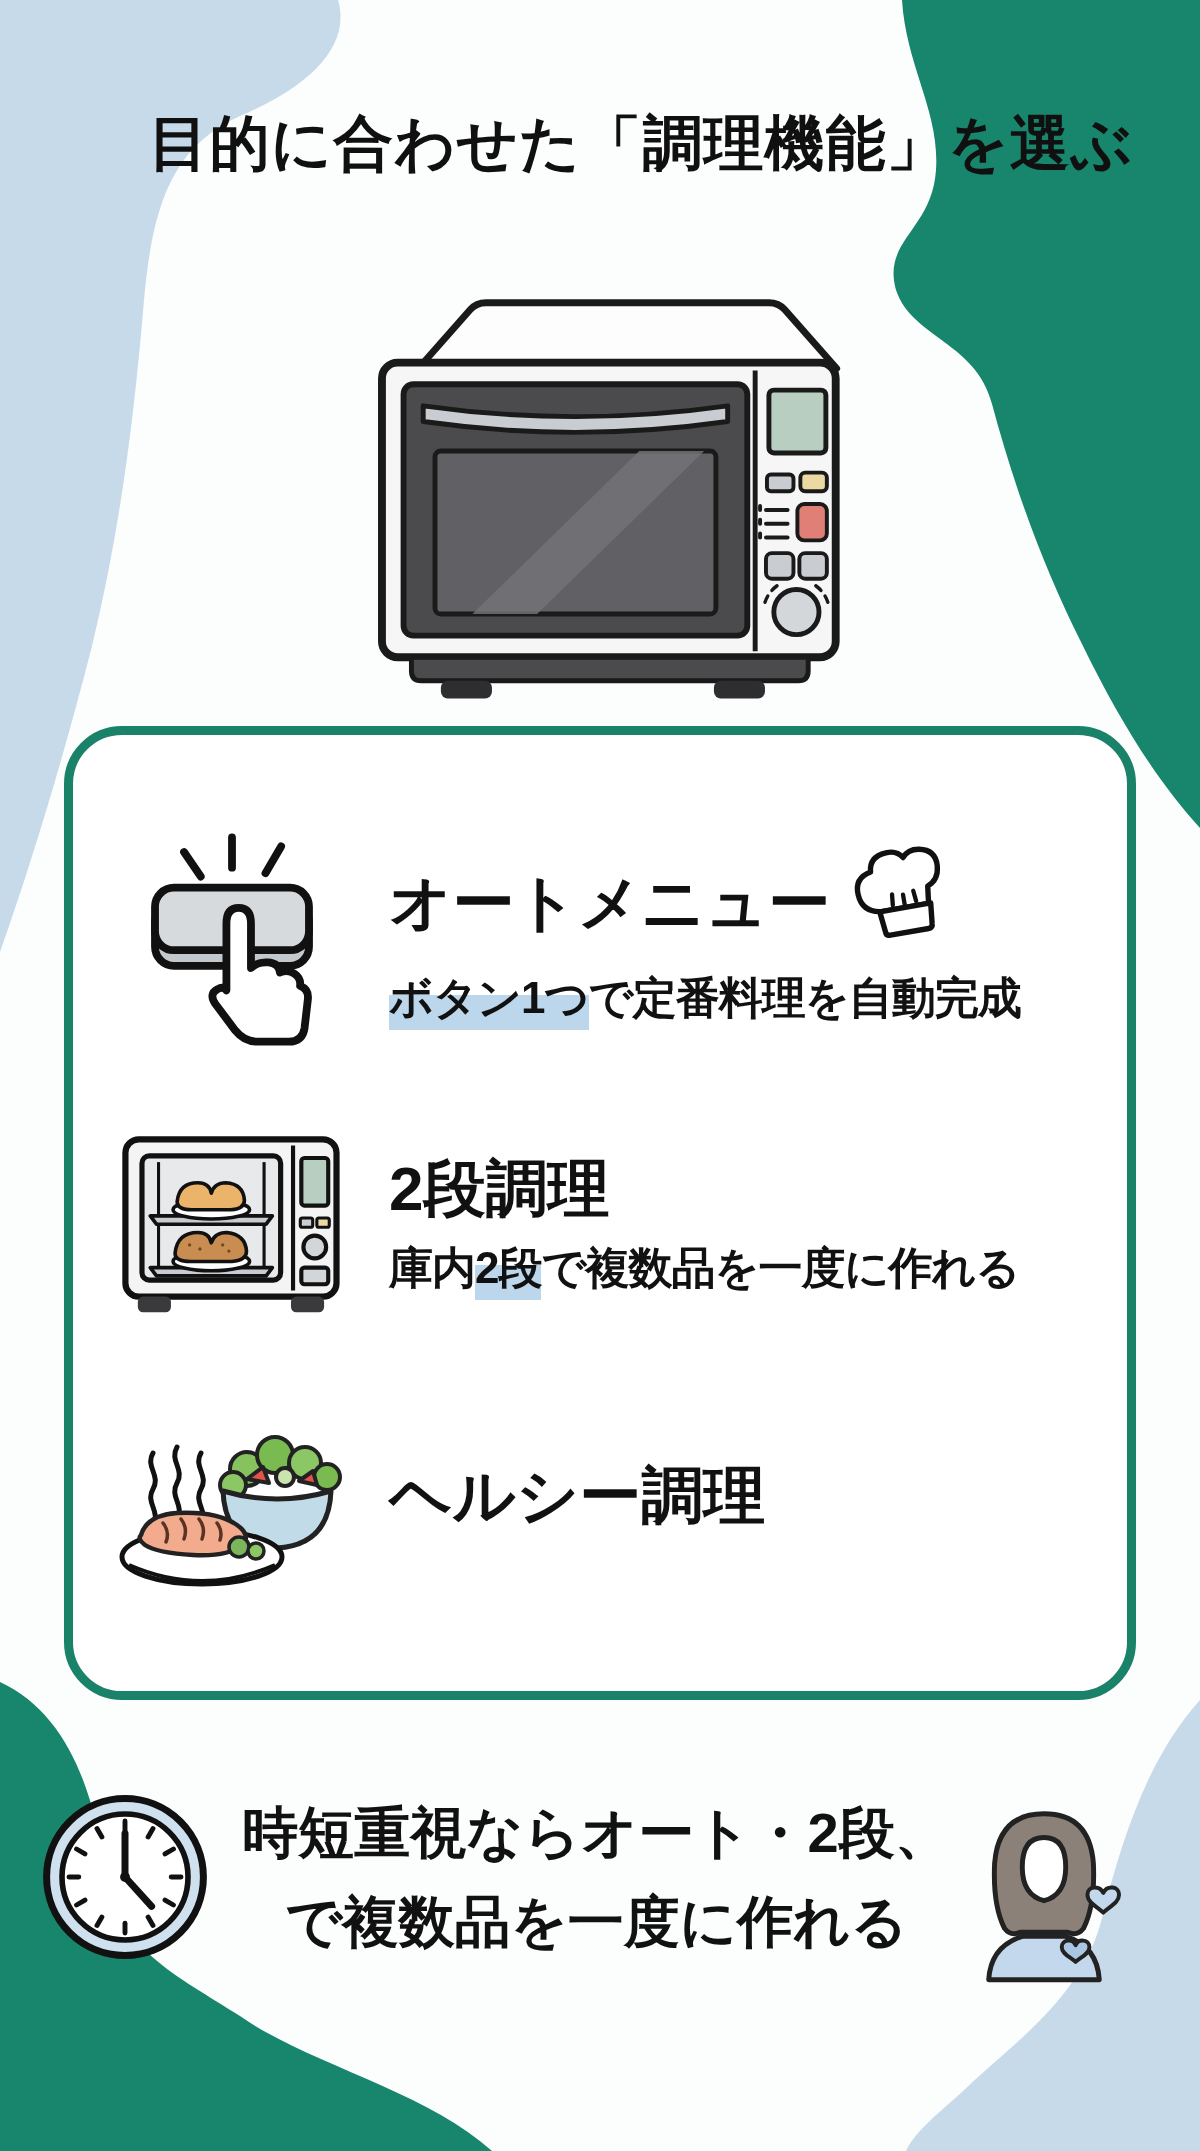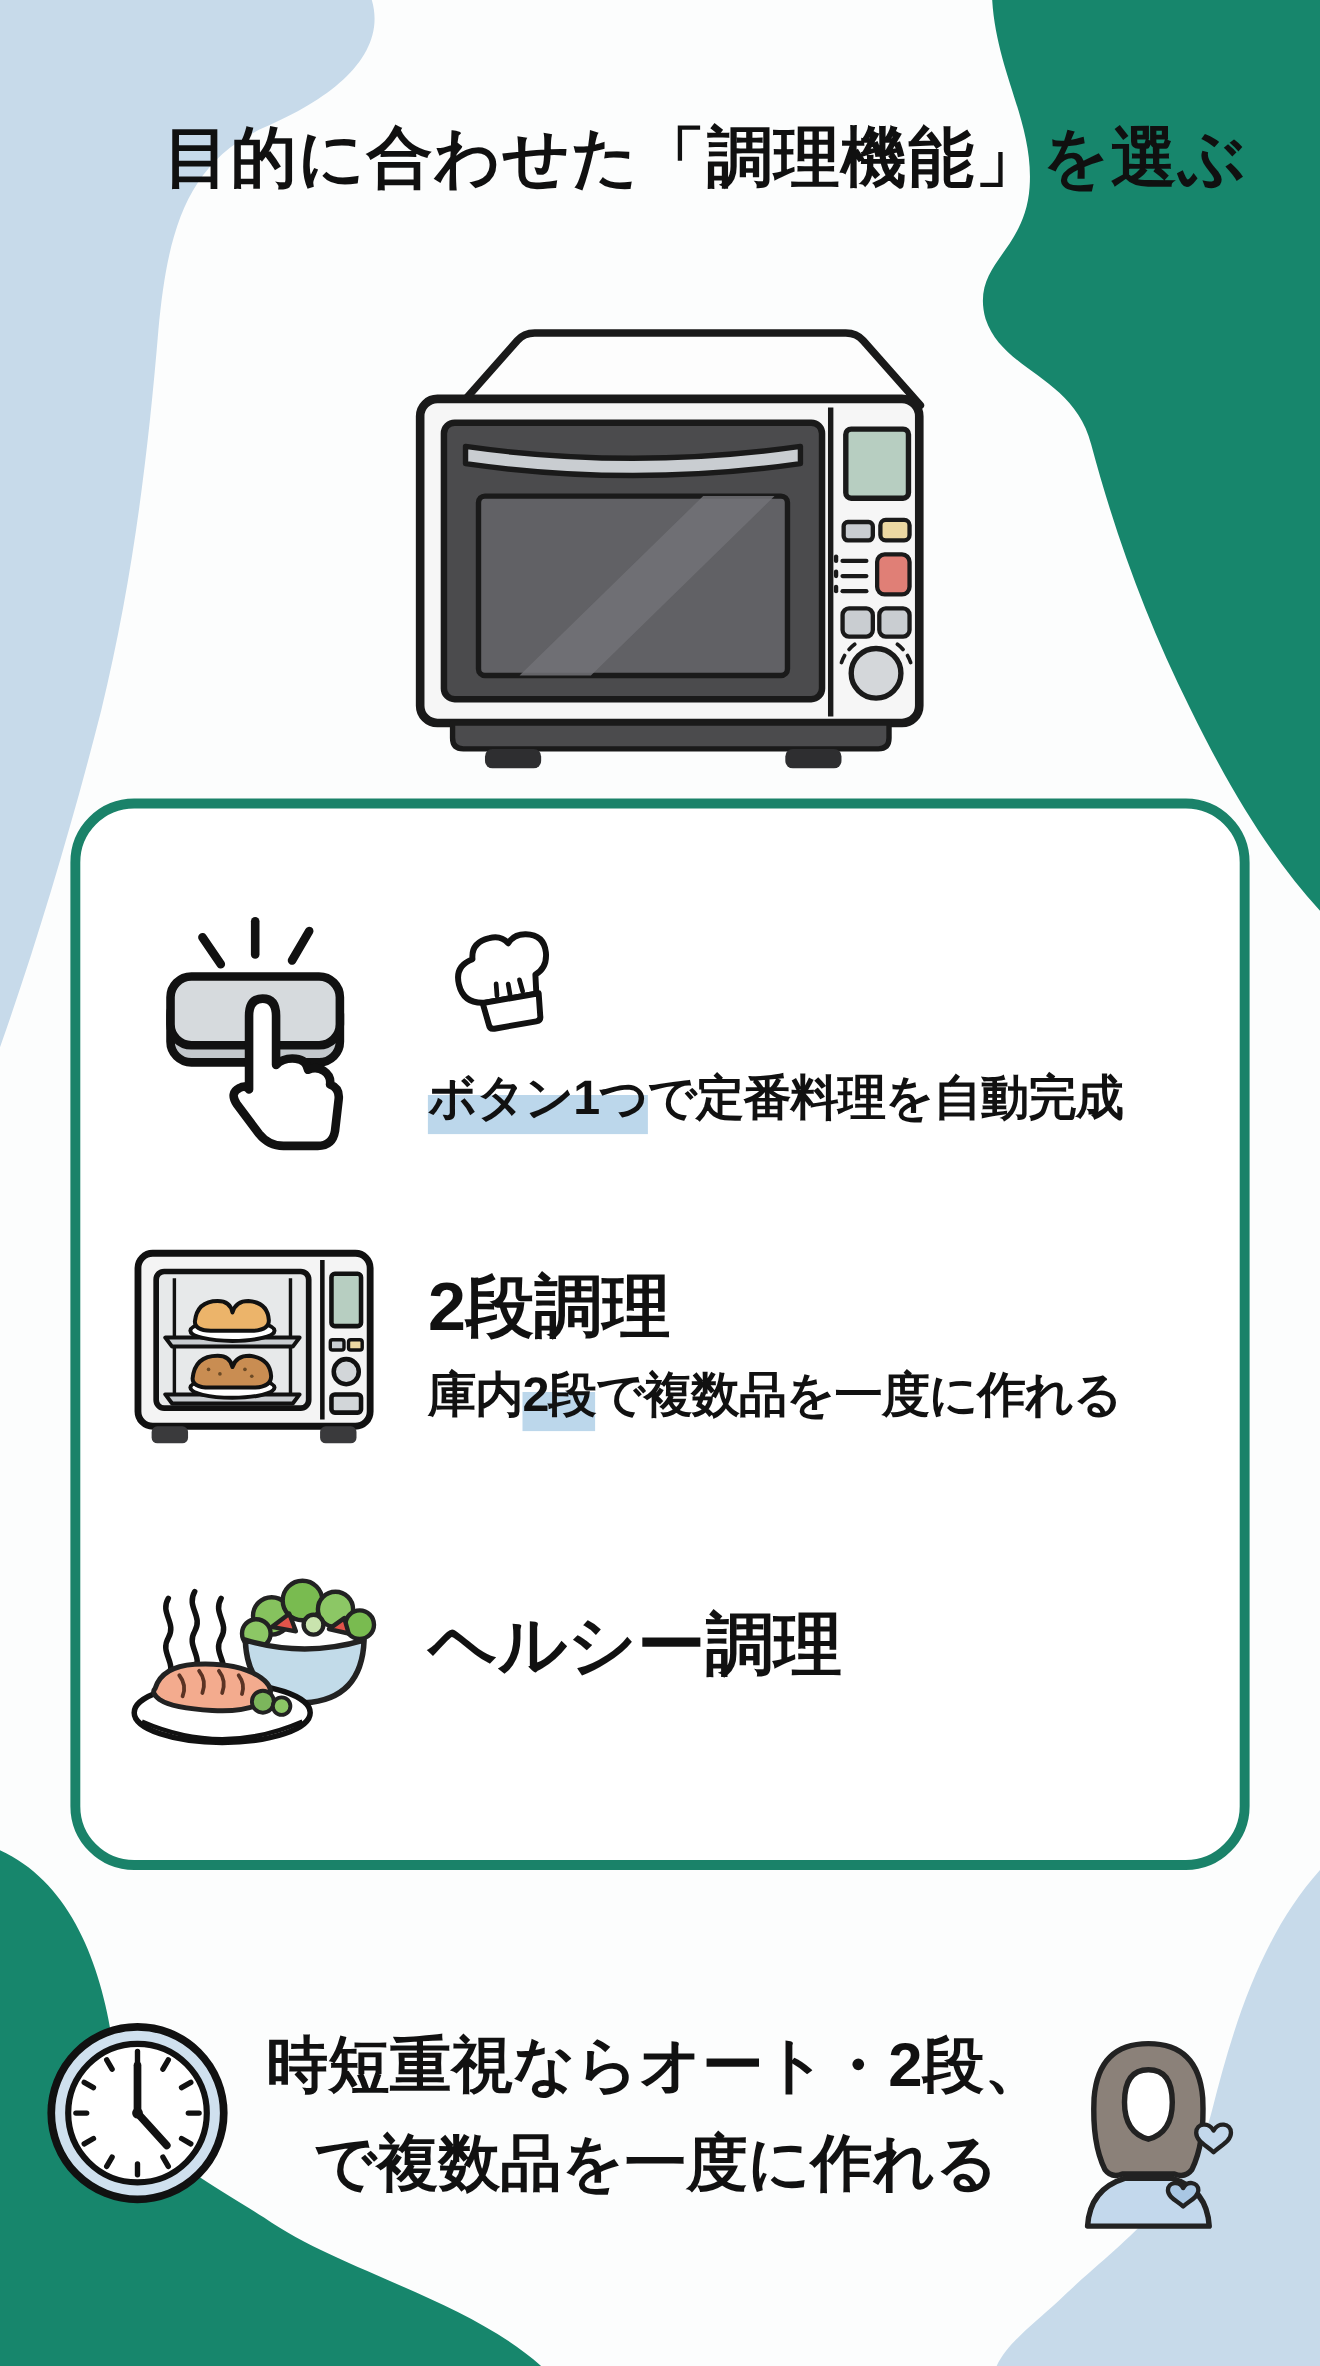--- a/index.html
+++ b/index.html
@@ -23,21 +23,21 @@
   .feature-icon{flex:0 0 262px;display:flex;justify-content:center;align-items:center;}
   .feature-text{margin-left:26px;}
   .feature-title{display:flex;align-items:center;font-size:62px;font-weight:900;line-height:1.05;white-space:nowrap;}
   .hat{margin-left:16px;margin-top:-14px;}
   .feature-desc{margin:18px 0 0 0;font-size:44px;font-weight:800;white-space:nowrap;letter-spacing:-1px;}
   .hl{
     background-image:linear-gradient(to bottom,rgba(0,0,0,0) 38%,#bcd7eb 38%);
     padding-bottom:8px;
   }
   .footer{
-    position:absolute;left:0;top:1816px;width:1157px;
+    position:absolute;left:0;top:1772px;width:1157px;
     display:flex;justify-content:center;align-items:center;
   }
   .footer-clock{width:182px;flex:0 0 182px;margin-right:26px;}
   .footer-text{
     font-size:56px;font-weight:900;line-height:1.6;text-align:center;white-space:nowrap;
   }
   .footer-woman{width:158px;flex:0 0 158px;margin-left:14px;margin-top:28px;}
   svg{display:block;}
 </style>
 </head>
@@ -98,20 +98,21 @@
             <line x1="95" y1="13" x2="95" y2="40"></line>
             <line x1="139" y1="21" x2="125" y2="45"></line>
           </g>
           <rect x="26" y="72" width="138" height="56" rx="17" fill="#c3c8cc" stroke="#111" stroke-width="7"></rect>
           <rect x="26" y="58" width="138" height="56" rx="17" fill="#d6dadd" stroke="#111" stroke-width="7"></rect>
           <path d="M90,150 L90,90 Q90,76 101,76 Q112,76 112,90 L112,130 Q118,124 128,125 Q137,126 138,134 Q145,131 151,135 Q157,139 156,146 Q164,149 163,158 L160,184 Q158,196 146,196 L118,196 Q106,196 98,186 L80,162 Q74,153 82,149 Q87,146 90,150 Z" fill="#ffffff" stroke="#111" stroke-width="7" stroke-linejoin="round"></path>
         </svg>
       </div>
       <div class="feature-text">
         <div class="feature-title">
+          <span>オートメニュー</span>
           <span class="hat">
             <svg viewBox="0 0 104 104" width="112">
               <g transform="rotate(-10 52 58)">
                 <path d="M32,64 Q14,62 13,45 Q12,29 28,26 Q29,12 45,11 Q55,10 60,18 Q66,11 76,13 Q91,16 90,31 Q89,44 78,48 L76,64 Z" fill="#ffffff" stroke="#111" stroke-width="5" stroke-linejoin="round"></path>
                 <path d="M30,64 L78,64 L76,83 Q76,87 72,87 L36,87 Q32,87 32,83 Z" fill="#ffffff" stroke="#111" stroke-width="5" stroke-linejoin="round"></path>
                 <g stroke="#111" stroke-width="4" stroke-linecap="round">
                   <line x1="44" y1="50" x2="43" y2="60"></line>
                   <line x1="54" y1="52" x2="54" y2="61"></line>
                   <line x1="64" y1="50" x2="65" y2="60"></line>
                 </g>

